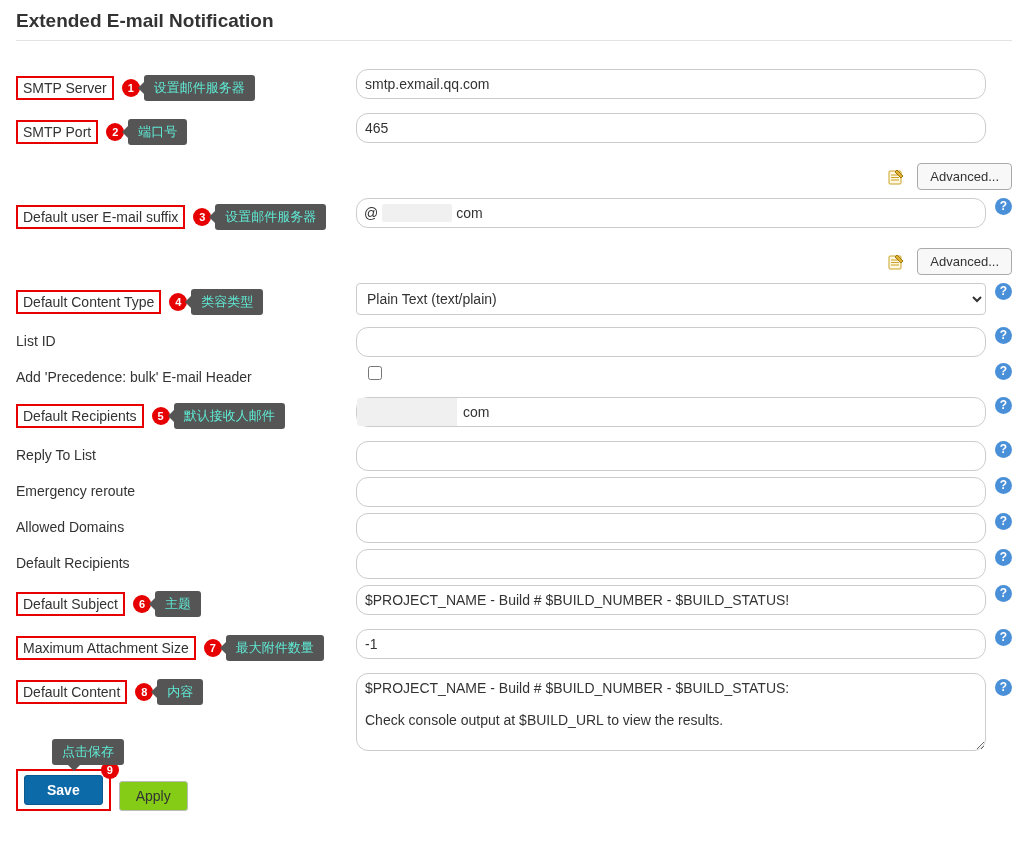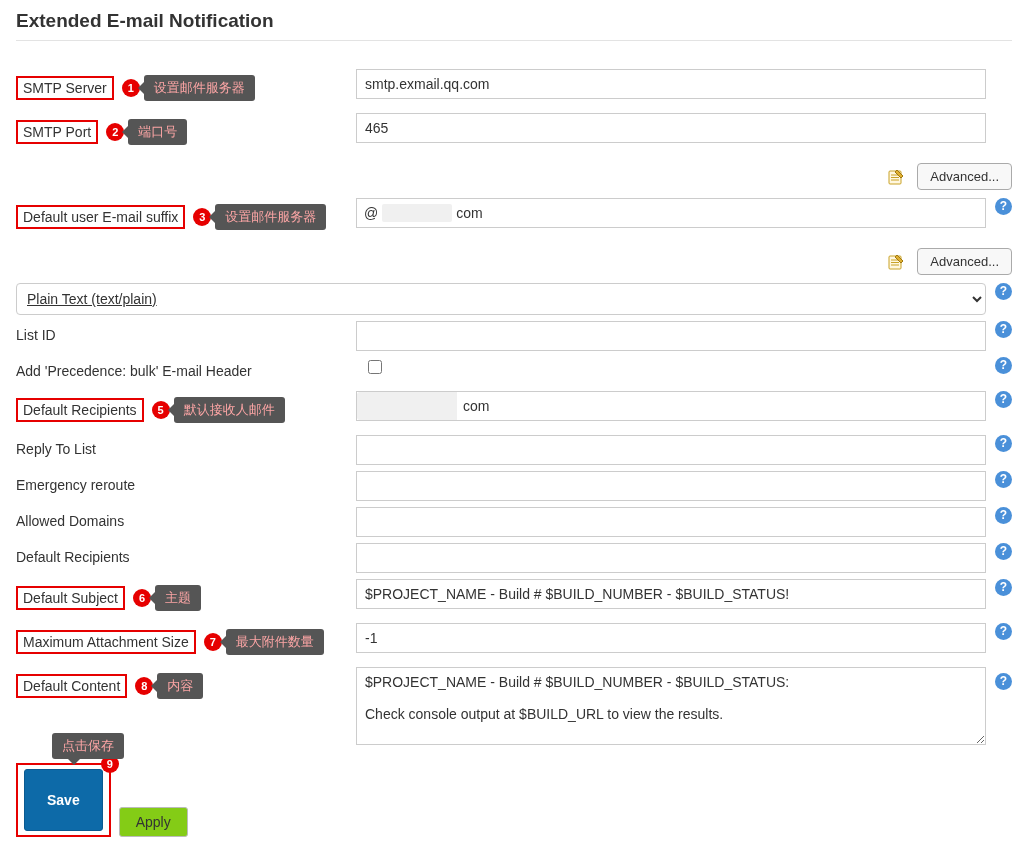--- a/index.html
+++ b/index.html
@@ -43,34 +43,33 @@
     flex-shrink: 0;
     display: flex;
     align-items: center;
     justify-content: flex-end;
   }
   input[type="text"], textarea {
     width: 100%;
     font-size: 14px;
     padding: 6px 8px;
     border: 1px solid #ccc;
-    border-radius: 0;
+    border-radius: 12px;
     font-family: inherit;
     color: #333;
   }
   textarea { resize: vertical; }
   select {
     width: 100%;
     font-size: 14px;
     padding: 6px 6px;
     border: 1px solid #ccc;
     border-radius: 4px;
     background: #fff;
     color: #333;
-    text-decoration: underline;
   }
   input[type="checkbox"] {
     width: 14px;
     height: 14px;
     margin-left: 12px;
   }
   .help-icon {
     width: 17px;
     height: 17px;
     border-radius: 50%;
@@ -115,21 +114,21 @@
     height: 18px;
     border-radius: 50%;
     background: #e60000;
     color: #fff;
     font-size: 11px;
     font-weight: bold;
     margin-left: 8px;
   }
   .anno-tip {
     background: #555;
-    color: #fca5a5;
+    color: #5eead4;
     padding: 4px 10px;
     border-radius: 3px;
     font-size: 13px;
     margin-left: 4px;
     position: relative;
     white-space: nowrap;
   }
   .anno-tip::before {
     content: "";
     position: absolute;
@@ -158,21 +157,21 @@
   .save-wrap {
     display: inline-block;
     border: 2px solid #e60000;
     padding: 4px 6px;
     position: relative;
   }
   .save-btn {
     background: #0d6aa8;
     color: #fff;
     border: 1px solid #0a5a90;
-    padding: 22px 22px;
+    padding: 6px 22px;
     font-size: 14px;
     font-weight: bold;
     border-radius: 3px;
     cursor: pointer;
   }
   .apply-btn {
     background: #84cc16;
     color: #333;
     border: 1px solid #bbb;
     padding: 6px 16px;
@@ -267,20 +266,25 @@
       <line x1="4" y1="7" x2="12" y2="7" stroke="#c9a227"></line>
       <line x1="4" y1="9.5" x2="12" y2="9.5" stroke="#c9a227"></line>
       <line x1="4" y1="12" x2="12" y2="12" stroke="#c9a227"></line>
       <path d="M10 2 L16 8 L14 10 L8 4 Z" fill="#e0b030" stroke="#a07810"></path>
     </svg>
   </span>
   <button class="advanced-btn">Advanced...</button>
 </div>
 
 <div class="row">
+  <div class="label-col">
+    <span class="redbox">Default Content Type</span>
+    <span class="anno-badge">4</span>
+    <span class="anno-tip">类容类型</span>
+  </div>
   <div class="input-col">
     <select>
       <option selected="">Plain Text (text/plain)</option>
     </select>
   </div>
   <div class="help-col">
       <span class="help-icon">?</span>
     </div>
 </div>
 

